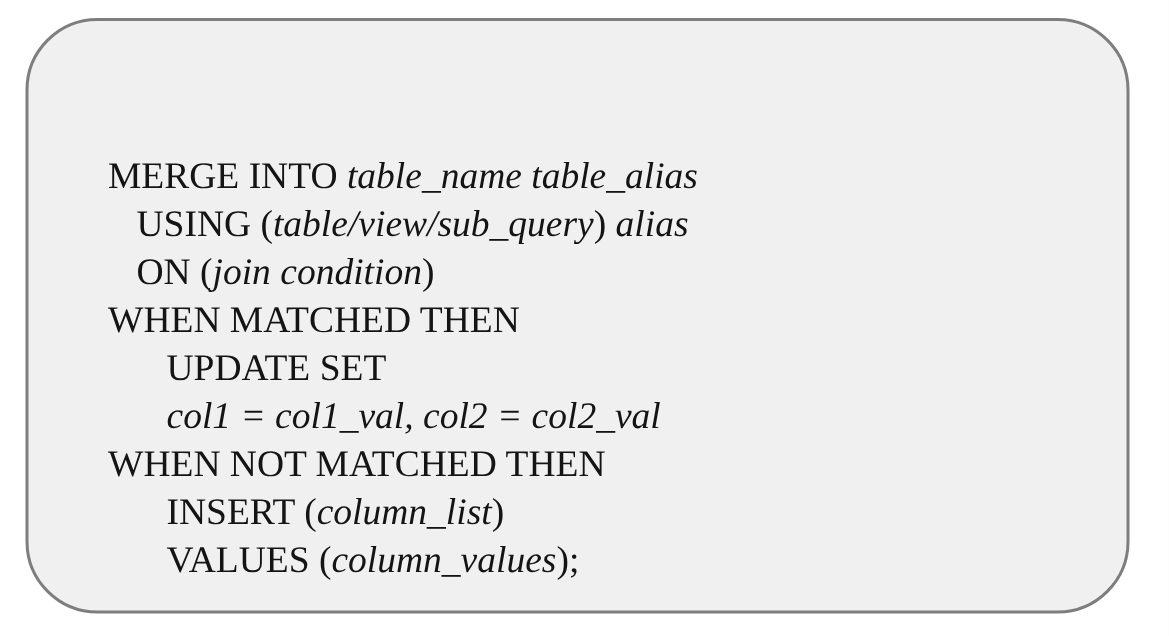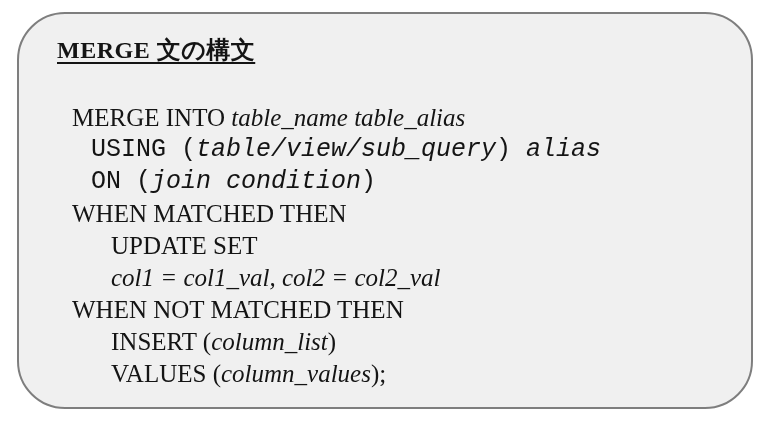--- a/index.html
+++ b/index.html
@@ -52,24 +52,23 @@
   }
   .code-line {
     height: 32px;
     white-space: pre;
   }
   .code-line .it {
     font-style: italic;
     text-align: center;
   }
   .indent-0 { padding-left: 0px; }
-  .indent-1 { padding-left: 19px; font-family: Liberation Mono, monospace; }
+  .indent-1 { padding-left: 19px; }
   .indent-2 { padding-left: 39px; }
 </style>
 </head>
 <body>
 
 <div class="page">
   <div class="panel">
-    <div class="panel-title">MERGE 文の構文</div>
     <div class="code-block"><div class="code-line indent-0"><span class="rm">MERGE INTO </span><span class="it">table_name table_alias</span></div><div class="code-line indent-1"><span class="rm">USING (</span><span class="it">table/view/sub_query</span><span class="rm">) </span><span class="it">alias</span></div><div class="code-line indent-1"><span class="rm">ON (</span><span class="it">join condition</span><span class="rm">)</span></div><div class="code-line indent-0"><span class="rm">WHEN MATCHED THEN</span></div><div class="code-line indent-2"><span class="rm">UPDATE SET</span></div><div class="code-line indent-2"><span class="it">col1 = col1_val, col2 = col2_val</span></div><div class="code-line indent-0"><span class="rm">WHEN NOT MATCHED THEN</span></div><div class="code-line indent-2"><span class="rm">INSERT (</span><span class="it">column_list</span><span class="rm">)</span></div><div class="code-line indent-2"><span class="rm">VALUES (</span><span class="it">column_values</span><span class="rm">);</span></div></div>
   </div>
 </div>
 
 </body></html>

